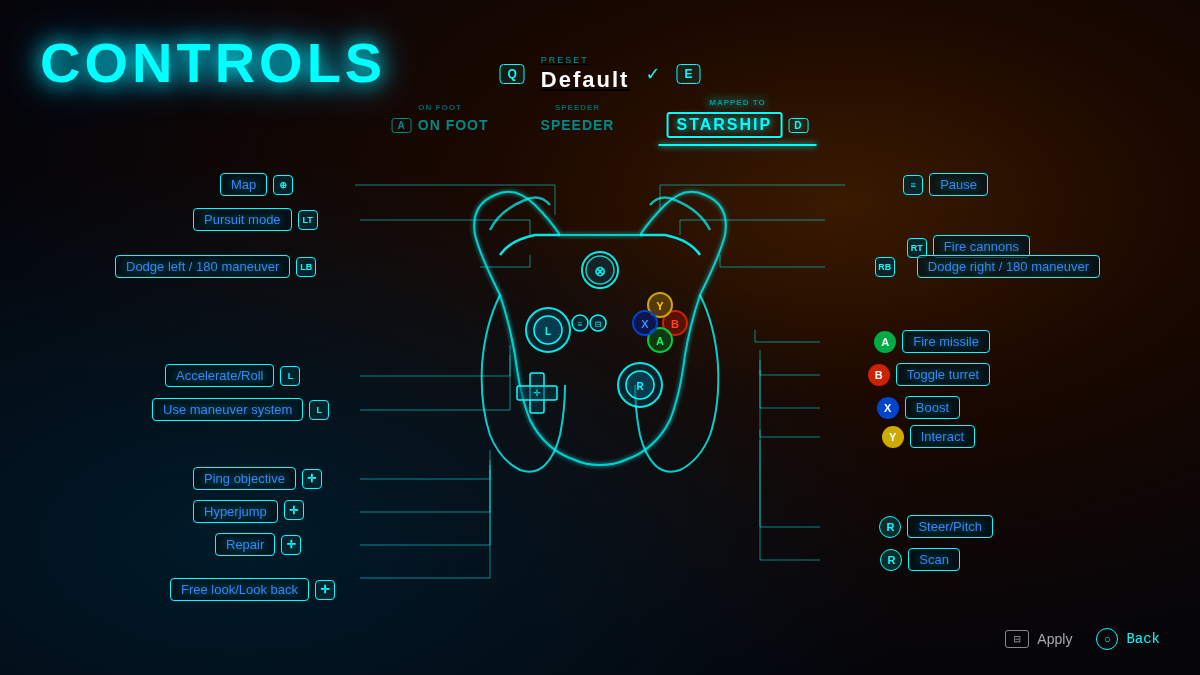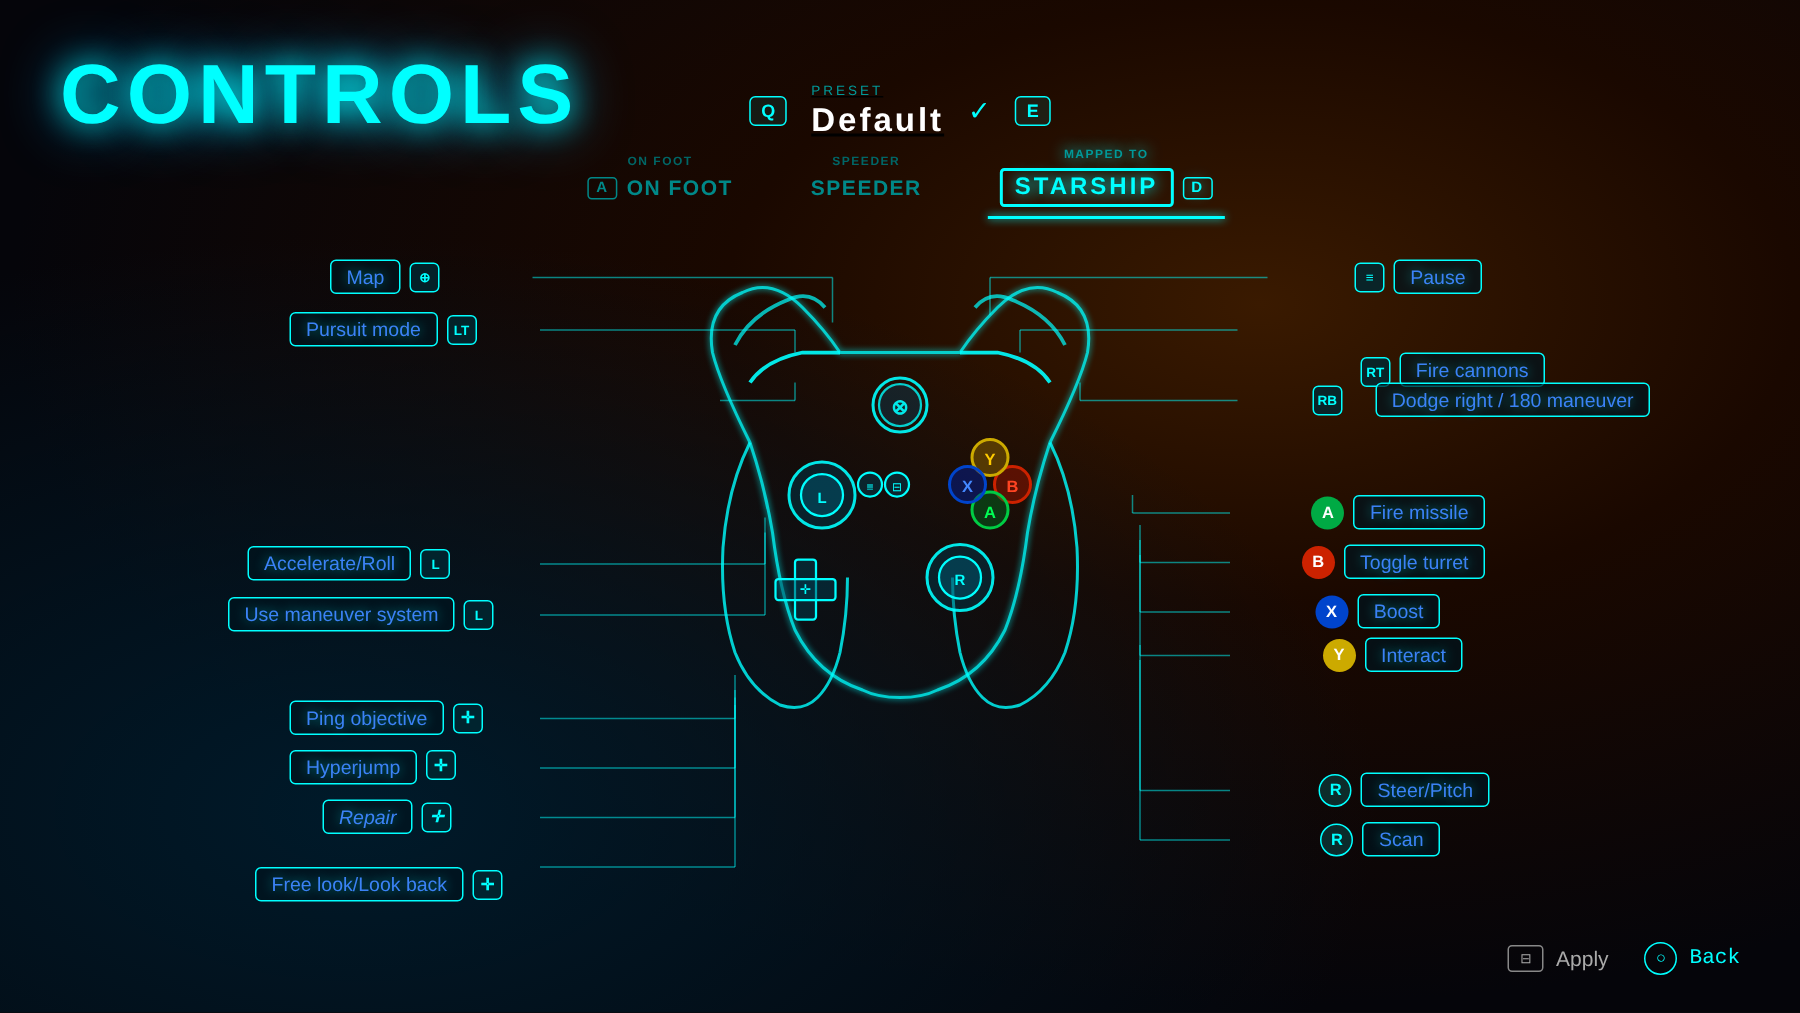--- a/index.html
+++ b/index.html
@@ -297,20 +297,24 @@
   <div style="position:absolute;top:173px;left:220px;display:flex;align-items:center;gap:6px;">
     <div class="label-text">Map</div>
     <div class="label-badge">⊕</div>
   </div>
 
   <div style="position:absolute;top:208px;left:193px;display:flex;align-items:center;gap:6px;border-radius:11px;">
     <div class="label-text">Pursuit mode</div>
     <div class="label-badge">LT</div>
   </div>
 
+  <div style="position:absolute;top:255px;left:115px;display:flex;align-items:center;gap:6px;">
+    <div class="label-text">Dodge left / 180 maneuver</div>
+    <div class="label-badge">LB</div>
+  </div>
 
   <div style="position:absolute;top:364px;left:165px;display:flex;align-items:center;gap:6px;">
     <div class="label-text">Accelerate/Roll</div>
     <div class="label-badge">L</div>
   </div>
 
   <div style="position:absolute;top:398px;left:152px;display:flex;align-items:center;gap:6px;">
     <div class="label-text">Use maneuver system</div>
     <div class="label-badge">L</div>
   </div>
@@ -318,21 +322,21 @@
   <div style="position:absolute;top:467px;left:193px;display:flex;align-items:center;gap:6px;">
     <div class="label-text">Ping objective</div>
     <div class="label-badge" style="font-size:11px;">✛</div>
   </div>
 
   <div style="position:absolute;top:500px;left:193px;display:flex;gap:6px;">
     <div class="label-text">Hyperjump</div>
     <div class="label-badge" style="font-size:11px;">✛</div>
   </div>
 
-  <div style="position:absolute;top:533px;left:215px;display:flex;align-items:center;gap:6px;font-style:italic;">
+  <div style="position:absolute;top:533px;left:215px;display:flex;align-items:center;gap:6px;">
     <div class="label-text">Repair</div>
     <div class="label-badge" style="font-size:11px;">✛</div>
   </div>
 
   <div style="position:absolute;top:578px;left:170px;display:flex;align-items:center;gap:6px;">
     <div class="label-text">Free look/Look back</div>
     <div class="label-badge" style="font-size:11px;">✛</div>
   </div>
 
   <div style="position:absolute;top:173px;right:212px;display:flex;align-items:center;gap:6px;">

